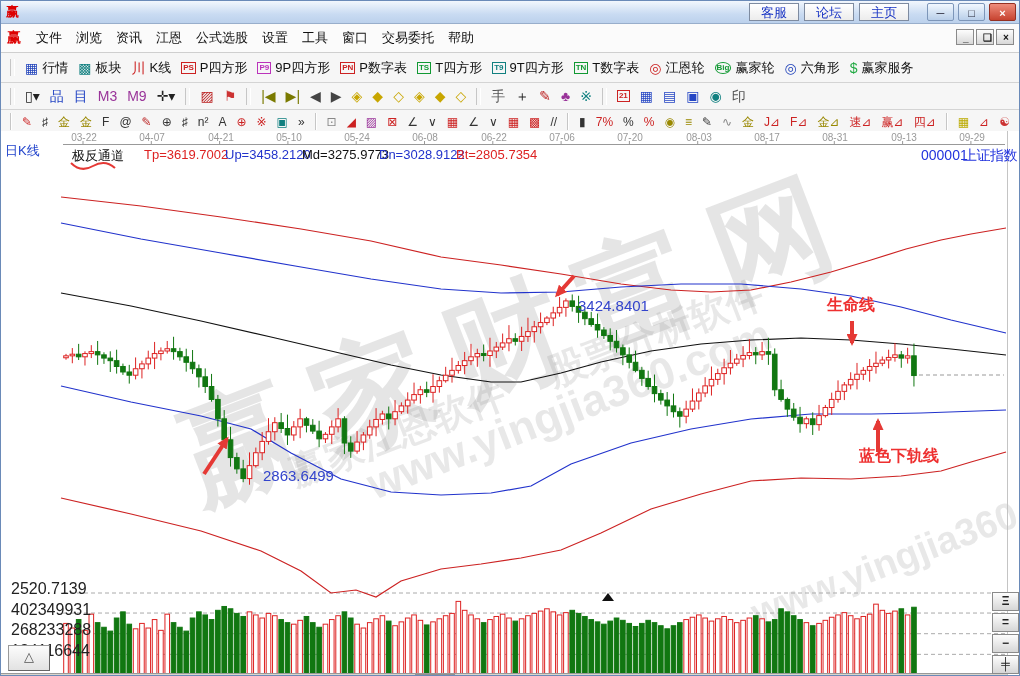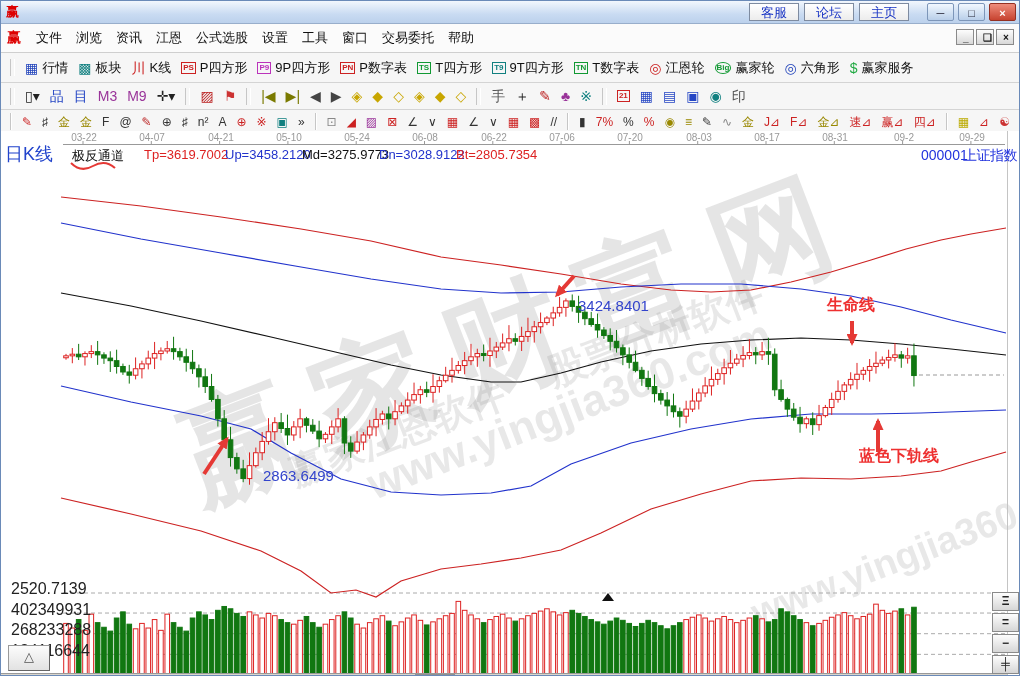--- a/index.html
+++ b/index.html
@@ -33,21 +33,21 @@
   .wm{position:absolute;color:rgba(135,135,135,.22);font-weight:bold;white-space:nowrap;z-index:1;transform:rotate(-21deg);transform-origin:left center;}
   .wm-brand{left:185px;top:255px;font-size:118px;letter-spacing:24px;}
   .wm-site{left:368px;top:330px;font-size:44px;color:rgba(140,140,140,.20);}
   .wm-s1{left:290px;top:318px;font-size:38px;color:rgba(140,140,140,.20);}
   .wm-s2{left:548px;top:218px;font-size:38px;color:rgba(140,140,140,.20);}
   .wm-site2{left:752px;top:462px;font-size:38px;color:rgba(140,140,140,.20);}
   .wm-qq{left:542px;top:336px;font-size:26px;transform:none;color:rgba(150,150,150,.40);letter-spacing:1px;}
   #plot{position:absolute;left:0;top:0;z-index:2;}
   .lbl{position:absolute;z-index:3;white-space:nowrap;}
   .dt{top:1px;width:36px;text-align:center;font-size:10px;color:#999;}
-  .pane-label{left:4px;top:11px;font-size:18px;color:#2244cc;}
+  .pane-label{left:4px;top:11px;font-size:13px;color:#2244cc;}
   .ind{top:16px;font-size:13px;}
   .ind-name{left:71px;color:#111;}
   .ind-tp{left:143px;color:#d22;}
   .ind-up{left:224px;color:#2233cc;}
   .ind-md{left:301px;color:#111;}
   .ind-dn{left:378px;color:#2233cc;}
   .ind-bt{left:455px;color:#d22;}
   .sym-code{left:920px;top:16px;font-size:14px;color:#2233dd;}
   .sym-name{left:962px;top:16px;font-size:14px;color:#2233dd;letter-spacing:-0.5px;}
   .ann-blue{font-size:15px;color:#3344cc;}
@@ -859,21 +859,21 @@
     <span class="lbl dt" style="left:202px">04-21</span>
     <span class="lbl dt" style="left:270px">05-10</span>
     <span class="lbl dt" style="left:338px">05-24</span>
     <span class="lbl dt" style="left:406px">06-08</span>
     <span class="lbl dt" style="left:475px">06-22</span>
     <span class="lbl dt" style="left:543px">07-06</span>
     <span class="lbl dt" style="left:611px">07-20</span>
     <span class="lbl dt" style="left:680px">08-03</span>
     <span class="lbl dt" style="left:748px">08-17</span>
     <span class="lbl dt" style="left:816px">08-31</span>
-    <span class="lbl dt" style="left:885px">09-2</span>
+    <span class="lbl dt" style="left:885px">09-13</span>
     <span class="lbl dt" style="left:953px">09-29</span>
 
     <span class="lbl pane-label">日K线</span>
     <span class="lbl ind ind-name">极反通道</span>
     <span class="lbl ind ind-tp">Tp=3619.7002</span>
     <span class="lbl ind ind-up">Up=3458.2120</span>
     <span class="lbl ind ind-md">Md=3275.9773</span>
     <span class="lbl ind ind-dn">Dn=3028.9122</span>
     <span class="lbl ind ind-bt">Bt=2805.7354</span>
     <span class="lbl sym-code">000001</span>

